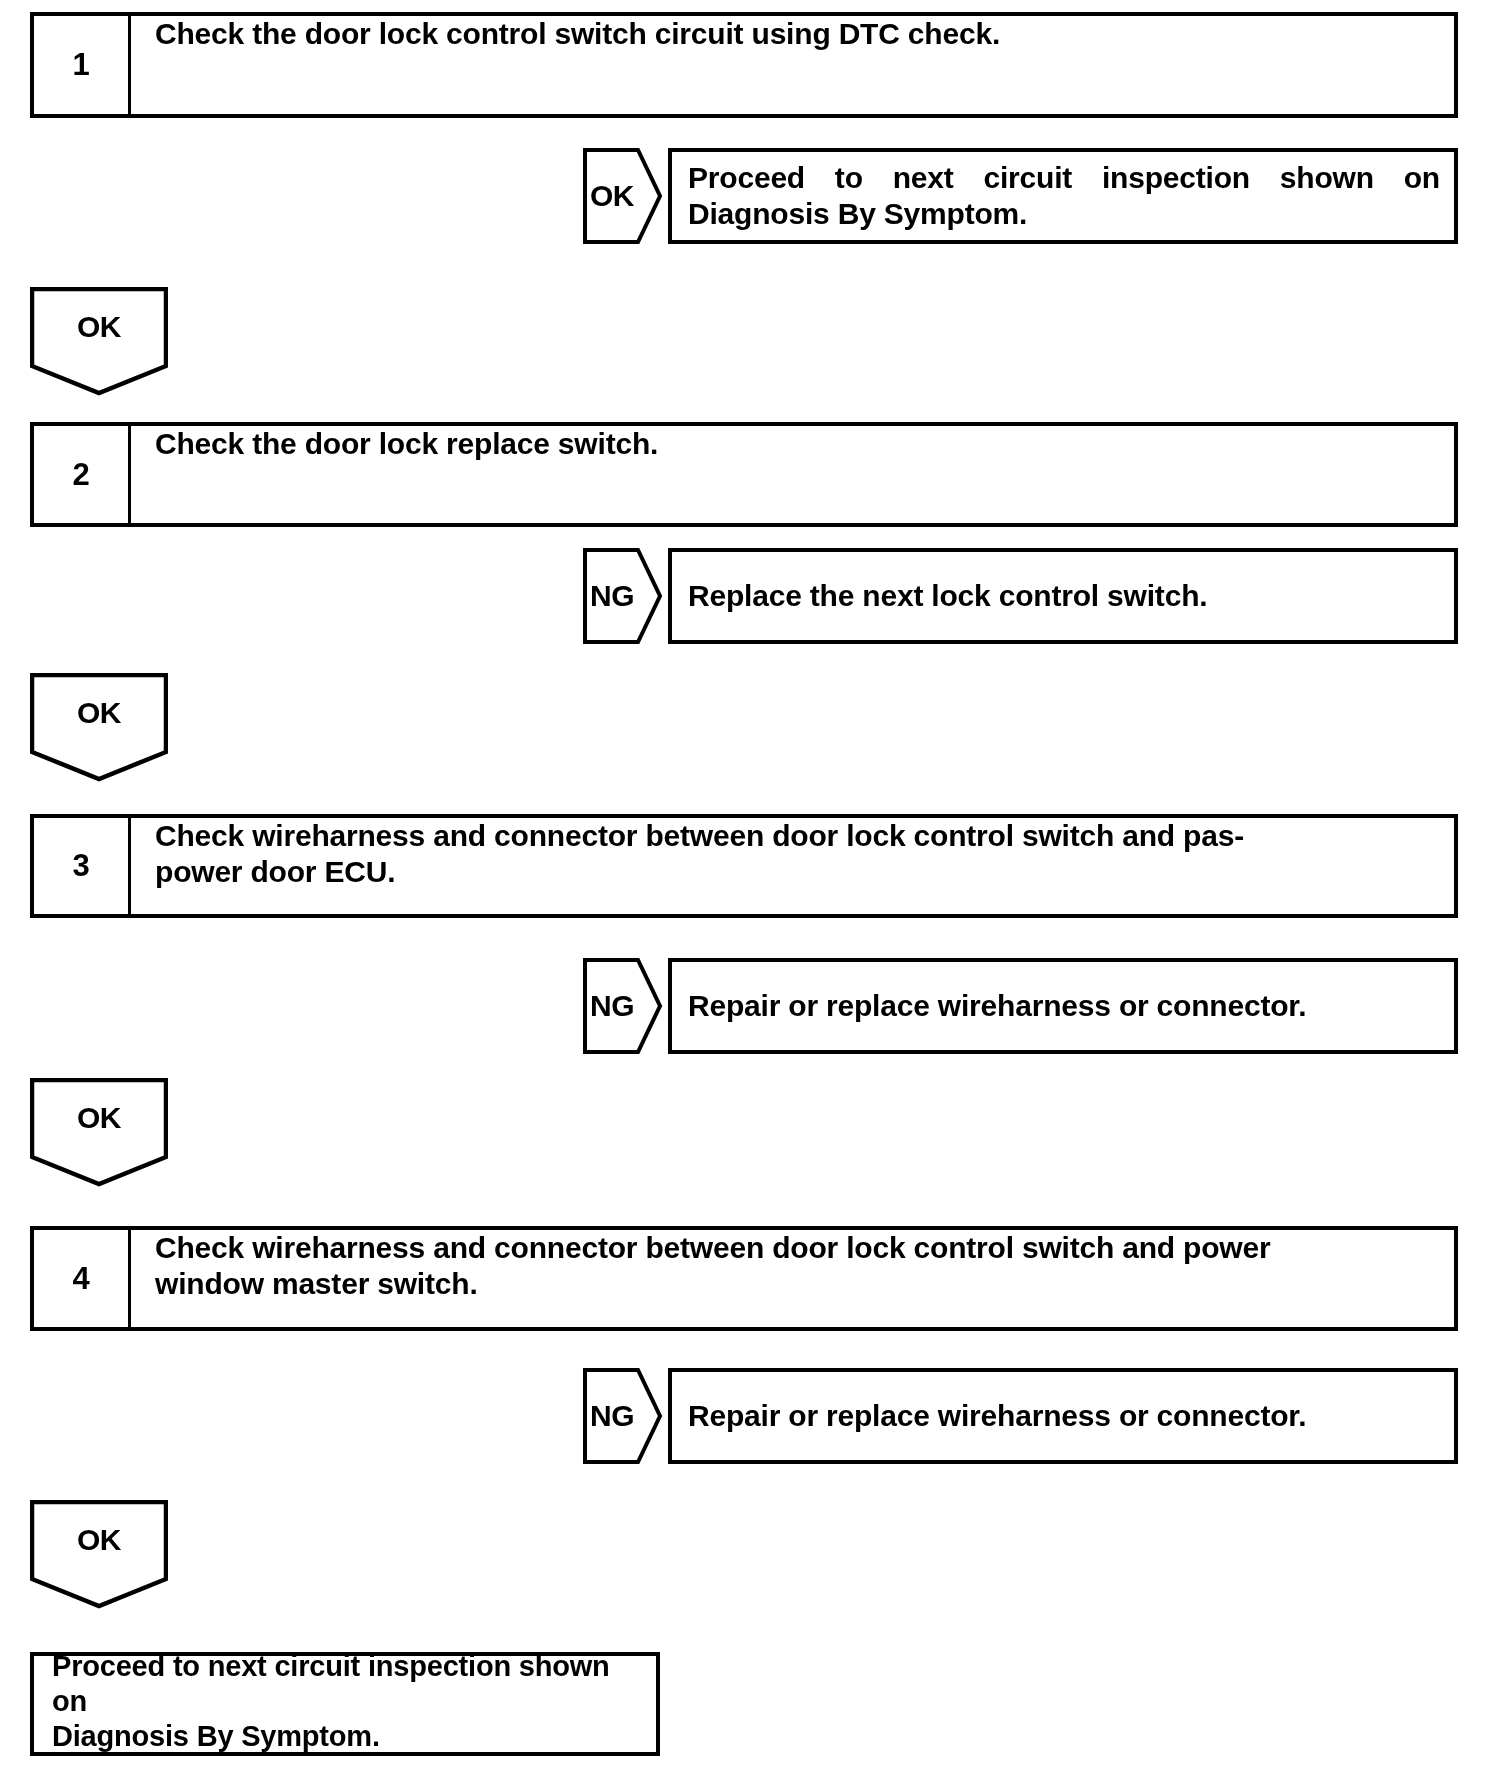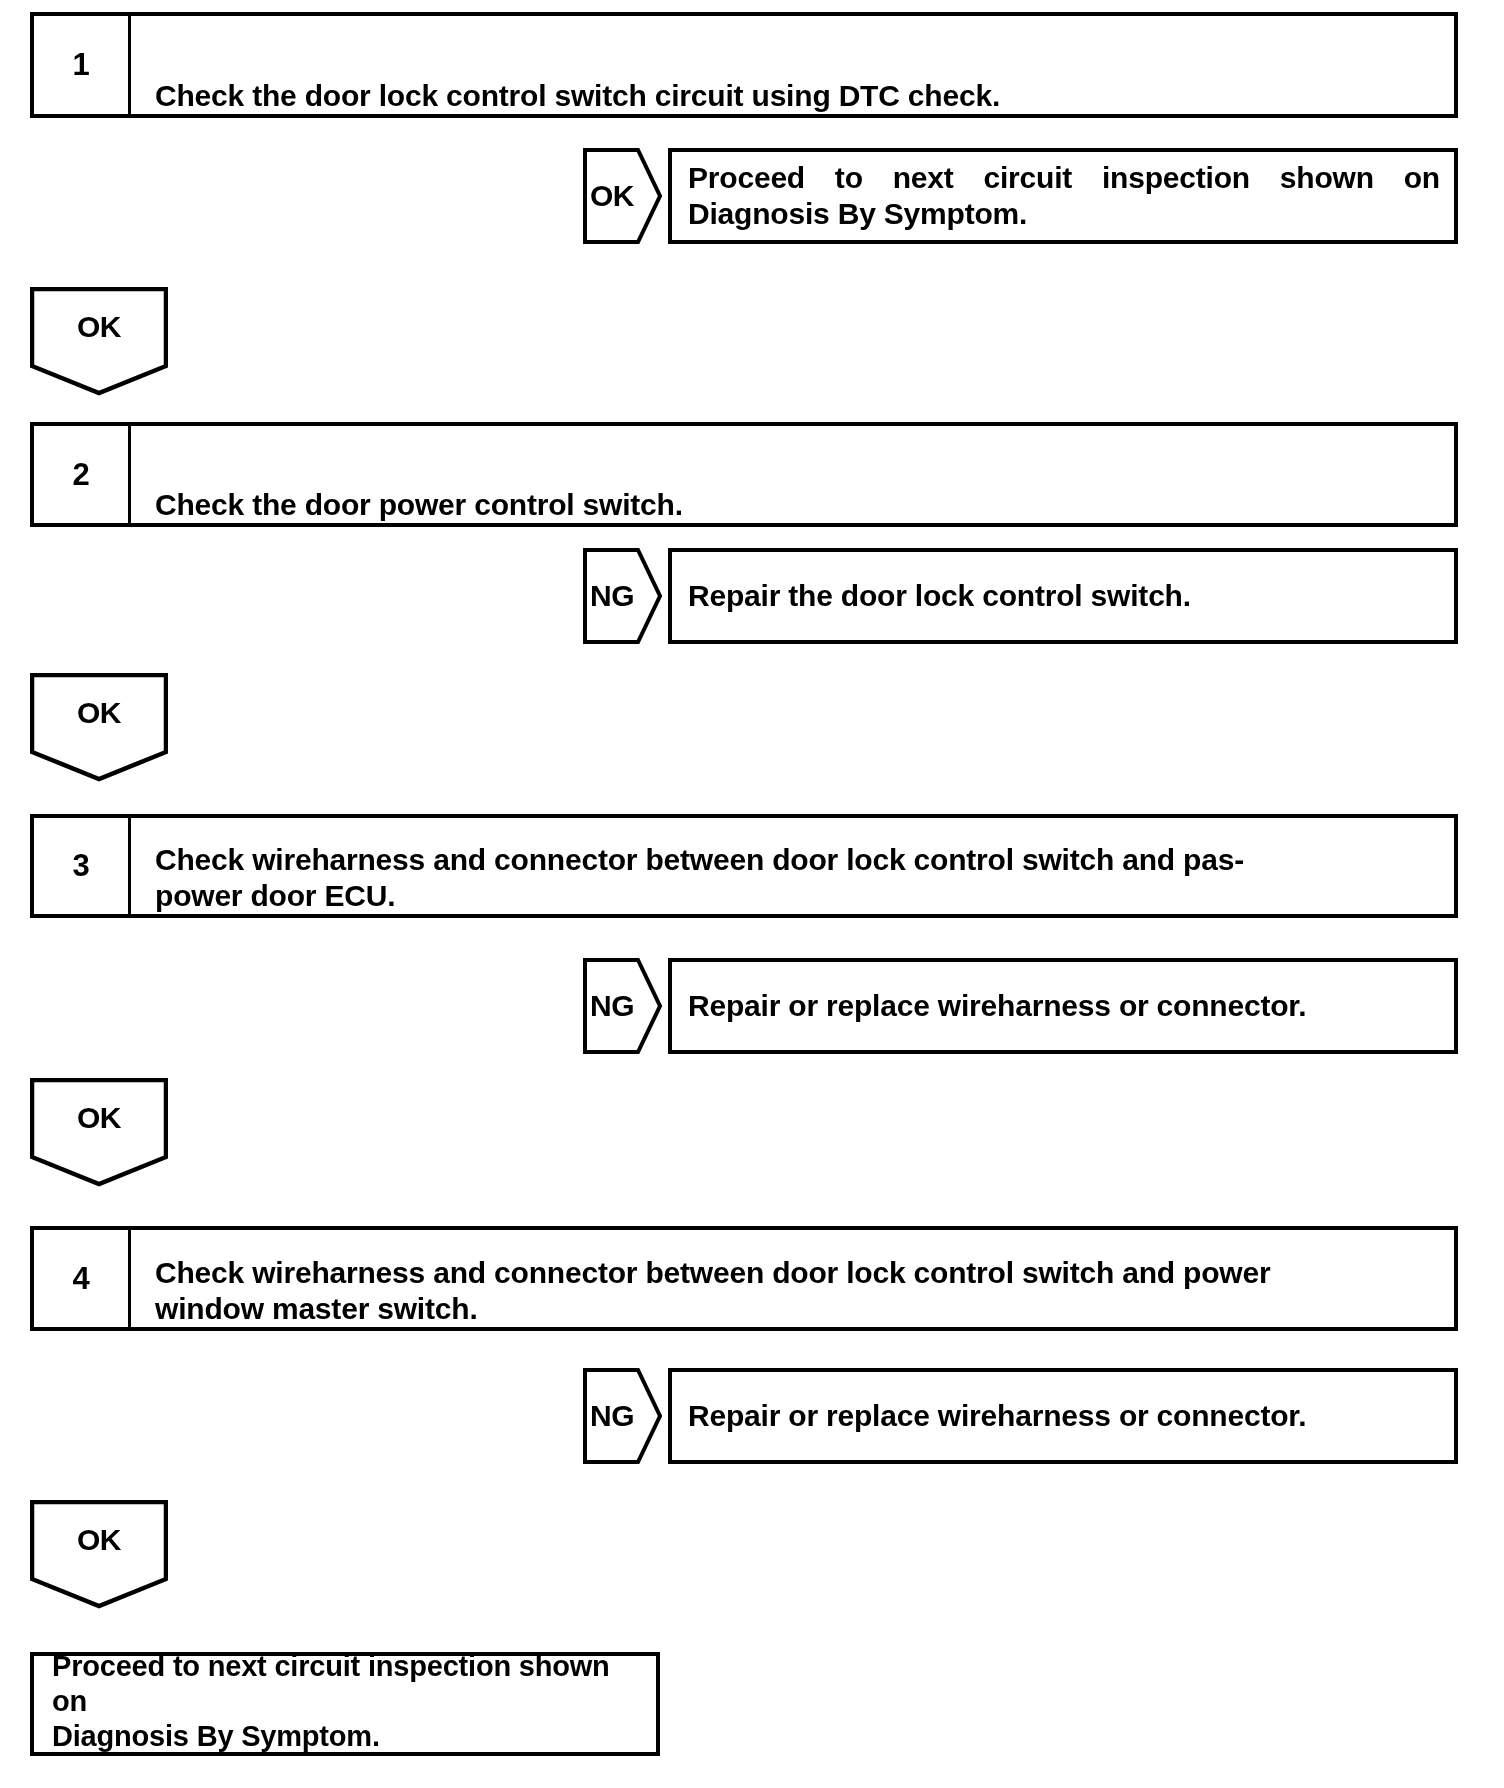--- a/index.html
+++ b/index.html
@@ -25,21 +25,21 @@
     background:var(--paper);
   }
   .num{
     width:94px;flex:0 0 94px;
     border-right:3px solid var(--ink);
     display:flex;align-items:center;justify-content:center;
     font-size:31px;
   }
   .stext{
     flex:1;
-    display:flex;flex-direction:column;justify-content:flex-end;
+    display:flex;flex-direction:column;justify-content:flex-start;
     padding:0 26px 0 24px;
   }
   .line{
     font-size:30px;line-height:36px;letter-spacing:-0.2px;
   }
   
   .rpent{
     position:absolute;width:80px;height:96px;
   }
   .rpent svg{position:absolute;left:0;top:0;}
@@ -107,32 +107,32 @@
   <div class="dpent" style="top:287px">
     <svg width="138" height="110">
       <polygon points="2,2 136,2 136,79 69,106 2,79" stroke-width="4.5"></polygon>
     </svg>
     <span class="plabel2">OK</span>
   </div>
 
   <div class="step" style="top:422px;height:105px">
     <div class="num">2</div>
     <div class="stext">
-      <div class="line">Check the door power control switch.</div>
+      <div class="line">Check the door lock replace switch.</div>
     </div>
   </div>
 
   <div class="rpent" style="left:583px;top:548px">
     <svg width="80" height="96">
       <polygon points="2,2 55,2 77,48 55,94 2,94" stroke-width="4"></polygon>
     </svg>
     <span class="plabel">NG</span>
   </div>
   <div class="rbox" style="top:548px">
-    <div class="line">Repair the door lock control switch.</div>
+    <div class="line">Replace the next lock control switch.</div>
   </div>
 
   <div class="dpent" style="top:673px">
     <svg width="138" height="110">
       <polygon points="2,2 136,2 136,79 69,106 2,79" stroke-width="4.5"></polygon>
     </svg>
     <span class="plabel2">OK</span>
   </div>
 
   <div class="step" style="top:814px;height:104px">

